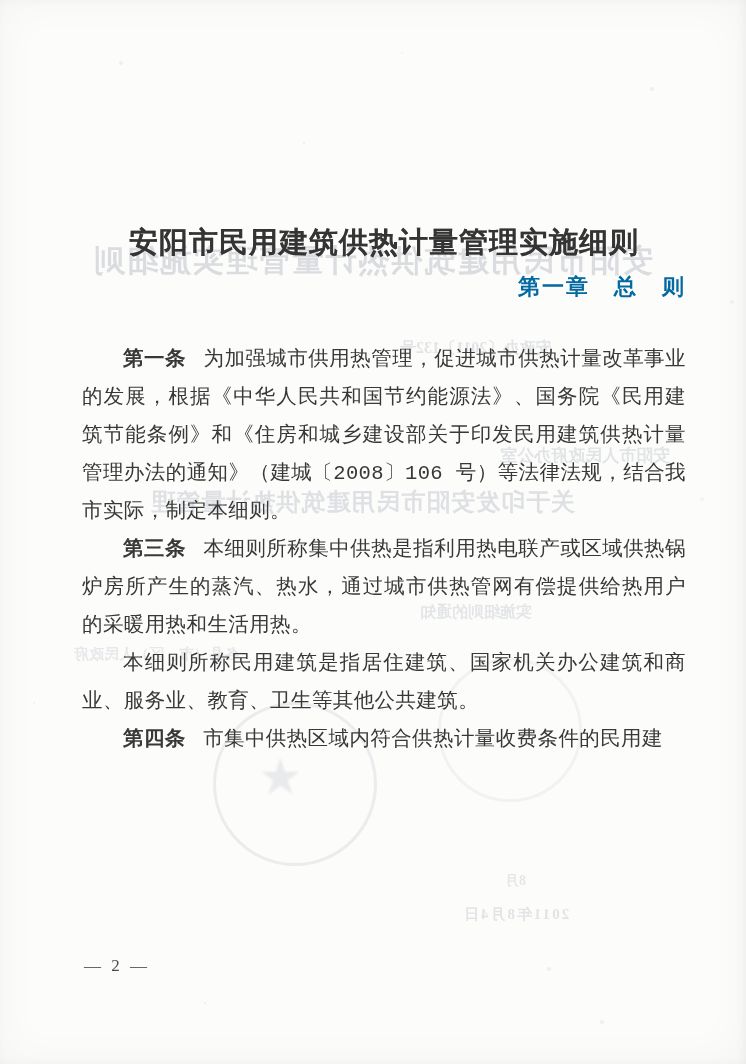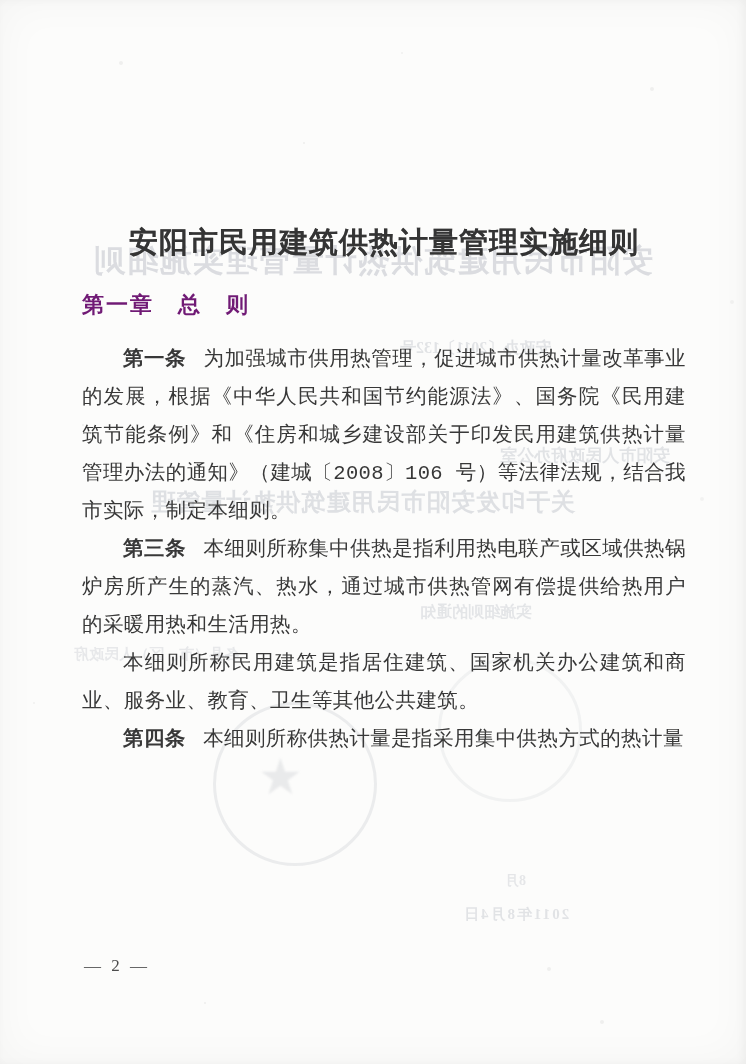--- a/index.html
+++ b/index.html
@@ -20,25 +20,25 @@
   .doc-title {
     position: absolute; top: 204px; left: 82px; width: 604px;
     text-align: center;
     font-size: 29px; font-weight: bold;
     letter-spacing: 1px;
     color: #343434;
     text-shadow: 0 0 0.6px rgba(40,40,40,0.55);
     white-space: nowrap;
   }
   .chapter-heading {
-    position: absolute; top: 272px; left: 82px; width: 604px;
-    text-align: left;
+    position: absolute; top: 254px; left: 82px; width: 604px;
+    text-align: right;
     font-size: 22px; font-weight: bold;
     letter-spacing: 2px;
-    color: #701a75;
+    color: #0369a1;
     white-space: nowrap;
   }
   .body-text {
     position: absolute; top: 341px; left: 82px; width: 604px;
     font-size: 20.5px; line-height: 38px;
     letter-spacing: 0.4px;
     text-align: justify;
     color: #383838;
   }
   .para { margin: 0; text-indent: 2em; font-family: Liberation Mono, monospace; }
@@ -131,18 +131,18 @@
   </div>
 
   <h1 class="doc-title">安阳市民用建筑供热计量管理实施细则</h1>
 
   <h2 class="chapter-heading">第一章　总　则</h2>
 
   <div class="body-text">
     <p class="para"><span class="lead">第一条</span><span>为加强城市供用热管理，促进城市供热计量改革事业的发展，根据《中华人民共和国节约能源法》、国务院《民用建筑节能条例》和《住房和城乡建设部关于印发民用建筑供热计量管理办法的通知》（建城〔2008〕106 号）等法律法规，结合我市实际，制定本细则。</span></p>
     <p class="para"><span class="lead">第三条</span><span>本细则所称集中供热是指利用热电联产或区域供热锅炉房所产生的蒸汽、热水，通过城市供热管网有偿提供给热用户的采暖用热和生活用热。</span></p>
     <p class="para"><span class="lead"></span><span>本细则所称民用建筑是指居住建筑、国家机关办公建筑和商业、服务业、教育、卫生等其他公共建筑。</span></p>
-    <p class="para"><span class="lead">第四条</span><span>本细则所称供热计量是指采用集中供热方式的热计量</span></p>
+    <p class="para"><span class="lead">第四条</span><span>市集中供热区域内符合供热计量收费条件的民用建</span></p>
   </div>
 
   <div class="page-number">— 2 —</div>
 
 </div>
 
 </body></html>

